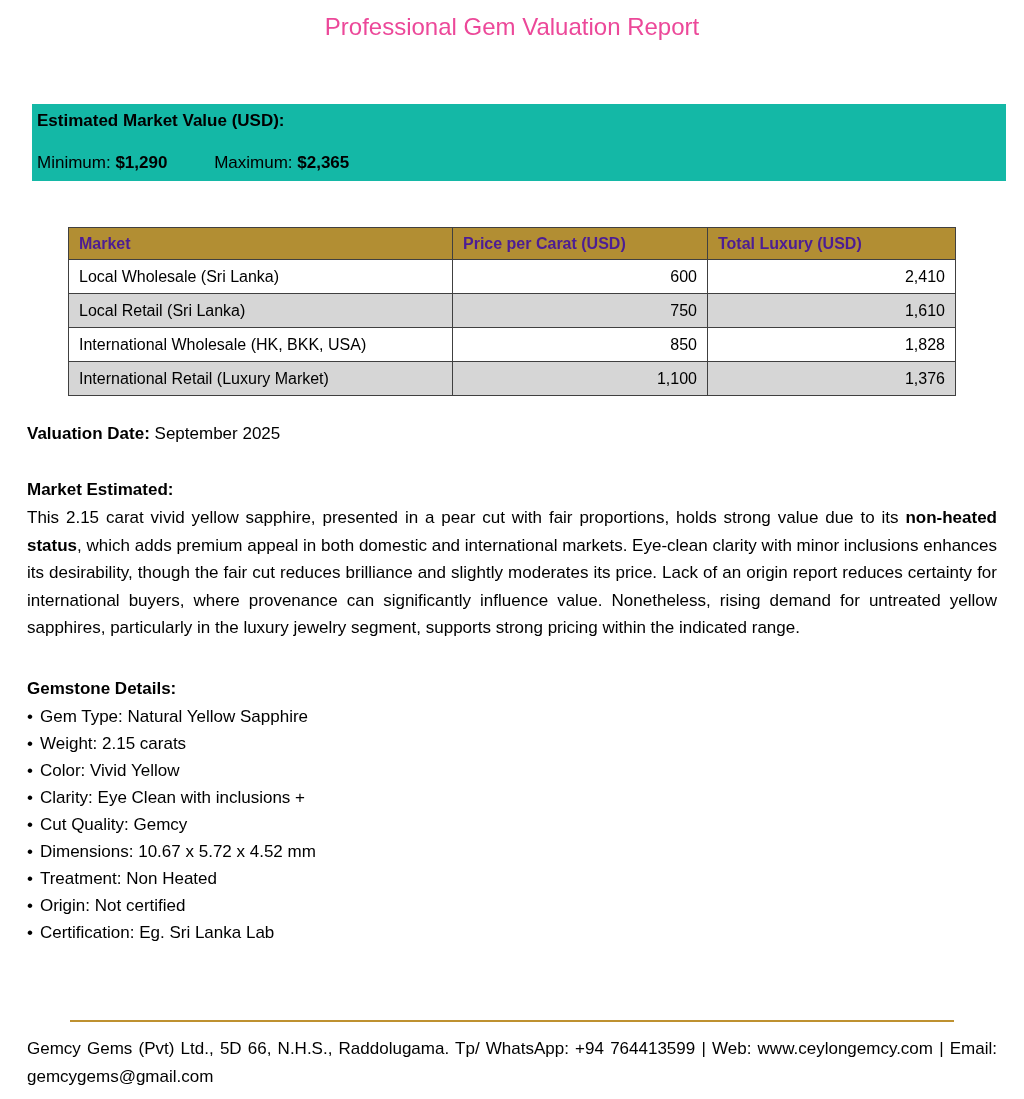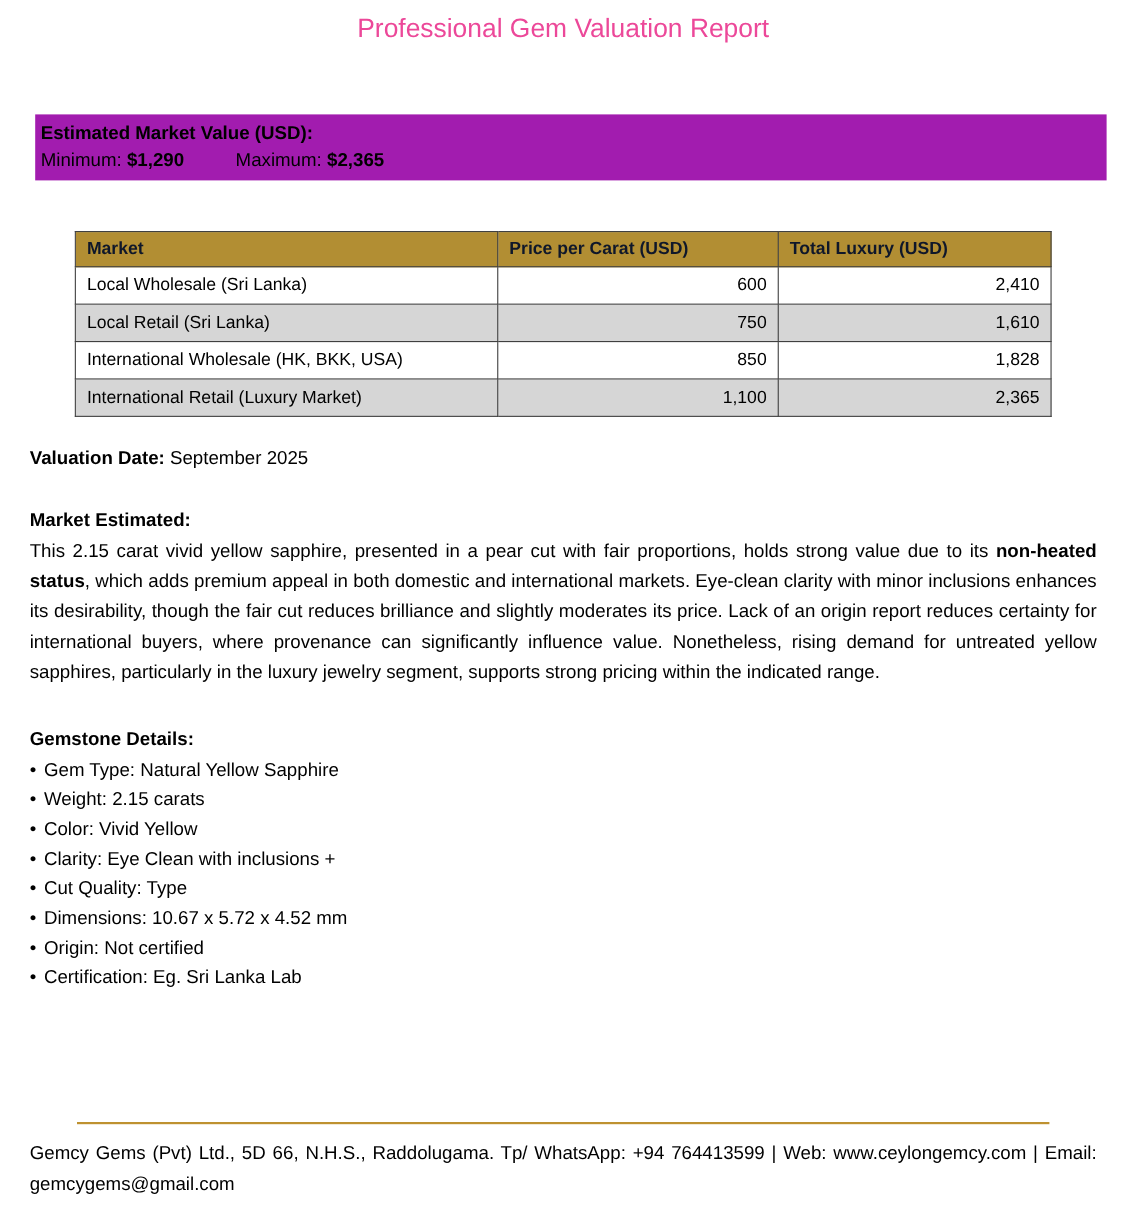--- a/index.html
+++ b/index.html
@@ -14,43 +14,43 @@
   }
   .page-title {
     margin-top: 13px;
     text-align: center;
     font-size: 24px;
     font-weight: 400;
     color: #ec4899;
   }
   .value-box {
     margin: 63px 18px 0 32px;
-    background: #a21caf;
+    background: #14b8a6;
     padding: 5px 12px 6px 5px;
     font-size: 17px;
     line-height: 24px;
   }
   .value-box .heading { font-weight: 700; }
-  .value-line { margin-top: 1px; }
+  .value-line { margin-top: 18px; }
   .value-line .val { font-weight: 700; }
   .max-group { margin-left: 42px; }
 
   table.market-table {
     margin: 46px 0 0 68px;
     border-collapse: collapse;
     width: 887px;
     font-size: 16px;
     table-layout: fixed;
   }
   .market-table th, .market-table td {
     border: 1px solid #404040;
   }
   .market-table th {
     background: #B28E33;
-    color: #0f172a;
+    color: #4c1d95;
     font-weight: 700;
     text-align: left;
     padding: 6px 10px;
     height: 32px;
   }
   .market-table td {
     padding: 7px 10px;
     height: 34px;
   }
   .market-table .col-market { width: 384px; }
@@ -135,43 +135,44 @@
       <td class="num">1,610</td>
     </tr>
     <tr>
       <td>International Wholesale (HK, BKK, USA)</td>
       <td class="num">850</td>
       <td class="num">1,828</td>
     </tr>
     <tr>
       <td>International Retail (Luxury Market)</td>
       <td class="num">1,100</td>
-      <td class="num">2,365</td>
+      <td class="num">1,376</td>
     </tr>
   </tbody>
 </table>
 
 <div class="text-block valuation-date">
   <span class="label">Valuation Date:</span>
   <span>September 2025</span>
 </div>
 
 <div class="text-block commentary-heading">Market Estimated:</div>
 <div class="text-block commentary-text">
   <span>This 2.15 carat vivid yellow sapphire, presented in a pear cut with fair proportions, holds strong value due to its </span><span class="bold">non-heated status</span><span>, which adds premium appeal in both domestic and international markets. Eye-clean clarity with minor inclusions enhances its desirability, though the fair cut reduces brilliance and slightly moderates its price. Lack of an origin report reduces certainty for international buyers, where provenance can significantly influence value. Nonetheless, rising demand for untreated yellow sapphires, particularly in the luxury jewelry segment, supports strong pricing within the indicated range.</span>
 </div>
 
 <div class="text-block details-heading">Gemstone Details:</div>
 <div class="text-block details-list">
   <div class="detail-item">Gem Type: Natural Yellow Sapphire</div>
   <div class="detail-item">Weight: 2.15 carats</div>
   <div class="detail-item">Color: Vivid Yellow</div>
   <div class="detail-item">Clarity: Eye Clean with inclusions +</div>
-  <div class="detail-item">Cut Quality: Type</div>
+  <div class="detail-item">Cut Quality: Gemcy</div>
   <div class="detail-item">Dimensions: 10.67 x 5.72 x 4.52 mm</div>
+  <div class="detail-item">Treatment: Non Heated</div>
   <div class="detail-item">Origin: Not certified</div>
   <div class="detail-item">Certification: Eg. Sri Lanka Lab</div>
 </div>
 
 <div class="footer">
   <div class="footer-divider"></div>
   <div class="footer-text">Gemcy Gems (Pvt) Ltd., 5D 66, N.H.S., Raddolugama. Tp/ WhatsApp: +94 764413599 | Web: www.ceylongemcy.com | Email: gemcygems@gmail.com</div>
 </div>
 
 </body></html>

